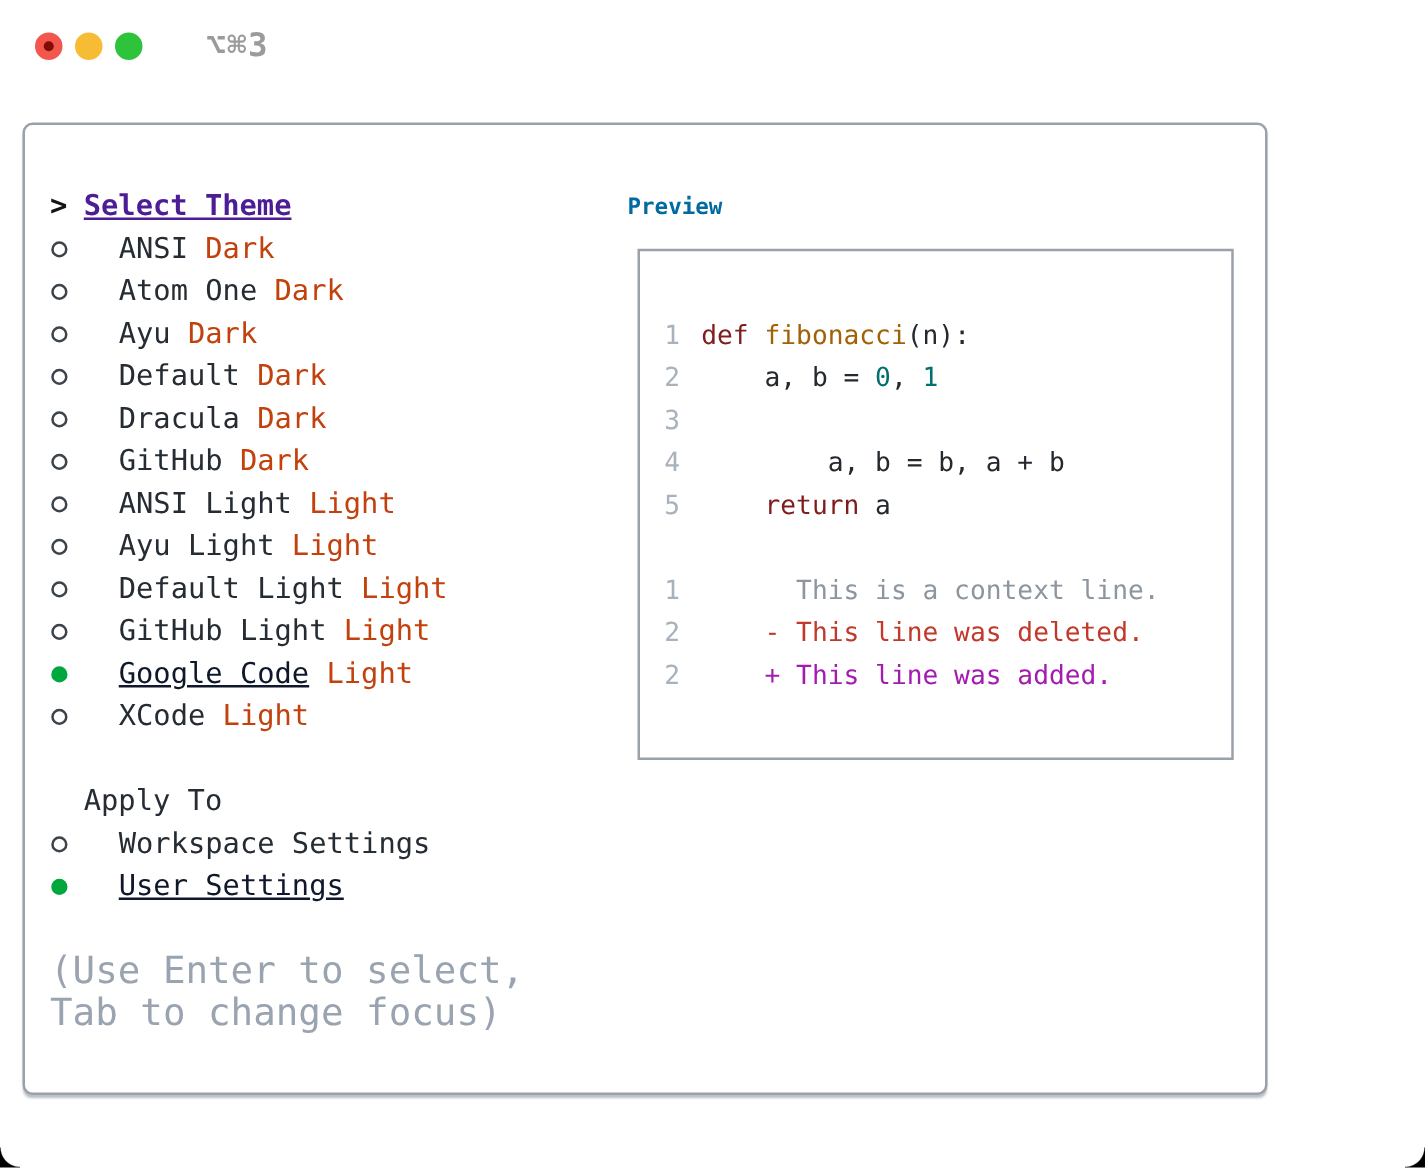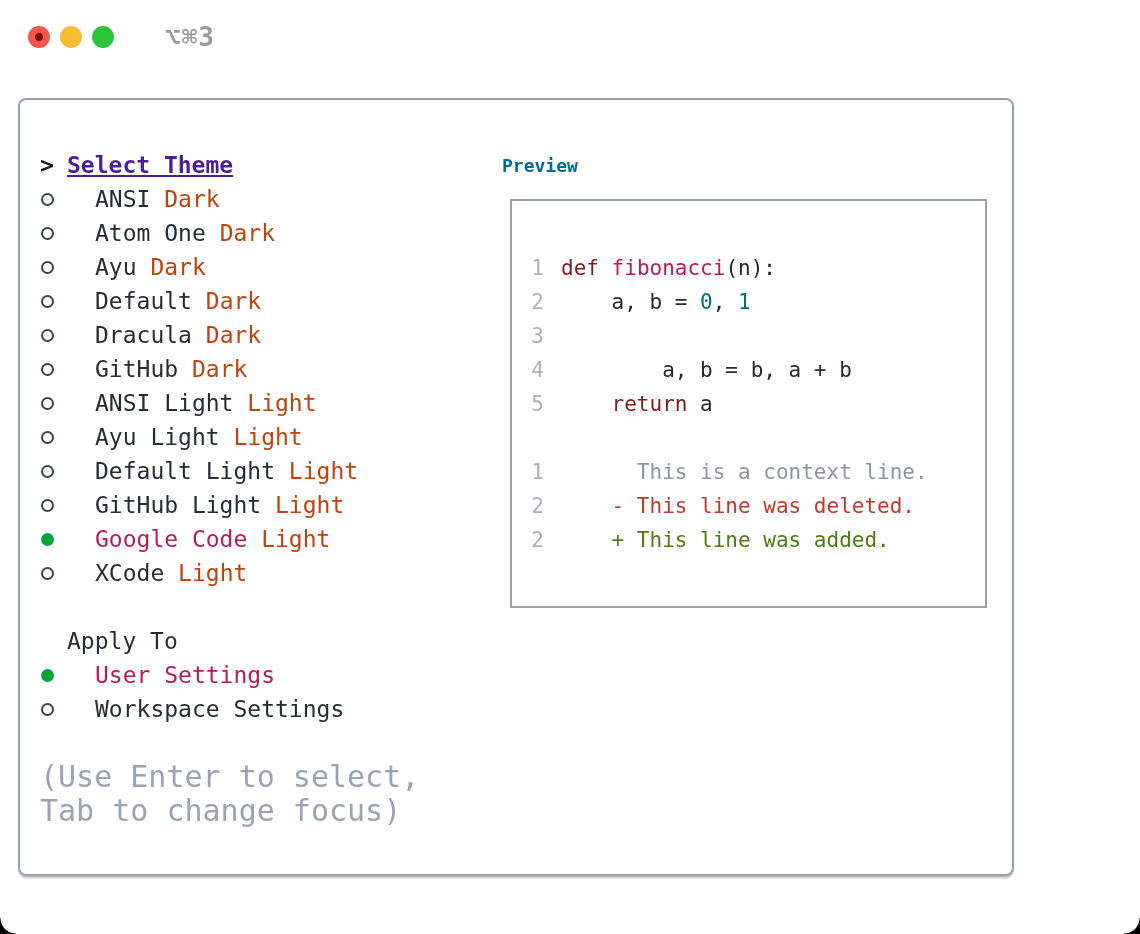--- a/index.html
+++ b/index.html
@@ -35,44 +35,44 @@
   .row { display: flex; align-items: center; height: 34px; font-size: 23px; color: #262c33; }
   .marker { width: 27px; flex: none; display: flex; align-items: center; }
   .caret { font-weight: 700; color: #111417; }
   .ring {
     width: 13px; height: 13px; border-radius: 50%;
     border: 2px solid #3c434b; margin-left: 1px;
   }
   .ring.selected { border: none; background: #00a73c; }
   .hdr { font-weight: 700; color: #4c1d95; text-decoration: underline; }
   .item-name { white-space: pre; margin-left: 28px; }
-  .item-name.selected-text { color: #be185d; }
+  .item-name.selected-text { color: #0f172a; text-decoration: underline; }
   .item-variant { color: #c2410c; white-space: pre; }
   .blank-line { height: 34px; }
   .footer-hint {
     width: 424px; font-size: 30px; line-height: 34px; color: #9aa4b1;
   }
   
   .right-col { position: absolute; left: 482px; top: 48px; width: 494px; }
   .preview-header { height: 34px; font-size: 18px; font-weight: 700; color: #0369a1; display: flex; align-items: center; }
   .preview-box {
     margin-top: 17px; margin-left: 8px; width: 477px; height: 409px;
     border: 2px solid #9aa1ab; background: #fff;
     padding: 50px 10px 0 0; overflow: hidden;
   }
   .code-line { display: flex; height: 34px; align-items: center; font-size: 21px; }
   .lineno { width: 32px; flex: none; text-align: right; color: #a8b2bd; }
   .codetext { margin-left: 17px; white-space: pre; }
   .tok-plain { color: #24292f; }
   .tok-kwd { color: #7f1d1d; }
-  .tok-fn { color: #be185d; margin-top: 16px; }
+  .tok-fn { color: #a16207; margin-top: 16px; }
   .tok-num { color: #007070; }
   .tok-ctx { color: #8d959e; }
   .tok-del { color: #c0392b; }
-  .tok-add { color: #4d7c0f; }
+  .tok-add { color: #a21caf; }
   
   .corner { position: absolute; bottom: 0; width: 16px; height: 16px; pointer-events: none; }
   .corner.bl { left: 0; background: radial-gradient(circle 16px at 16px 0, transparent 15px, #000 16px); }
   .corner.br { right: 0; background: radial-gradient(circle 16px at 0 0, transparent 15px, #000 16px); }
 </style>
 </head>
 <body>
 
 <div class="titlebar">
   <div class="lights">
@@ -180,29 +180,29 @@
         </div>
       </div>
     <div class="blank-line"></div>
     <div class="row">
       <span class="marker"></span>
       <span>Apply To</span>
     </div>
     <div id="apply-items">
         <div class="row">
           <span class="marker">
+            <span class="ring"></span>
+          </span>
+          <span class="item-name">Workspace Settings</span>
+        </div>
+        <div class="row">
+          <span class="marker">
             <span class="ring selected"></span>
           </span>
           <span class="item-name selected-text">User Settings</span>
-        </div>
-        <div class="row">
-          <span class="marker">
-            <span class="ring"></span>
-          </span>
-          <span class="item-name">Workspace Settings</span>
         </div>
       </div>
     <div class="blank-line"></div>
     <div class="footer-hint">(Use Enter to select, Tab to change focus)</div>
   </div>
 
   <div class="right-col">
     <div class="preview-header">Preview</div>
     <div class="preview-box" id="preview-box">
         <div class="code-line">

